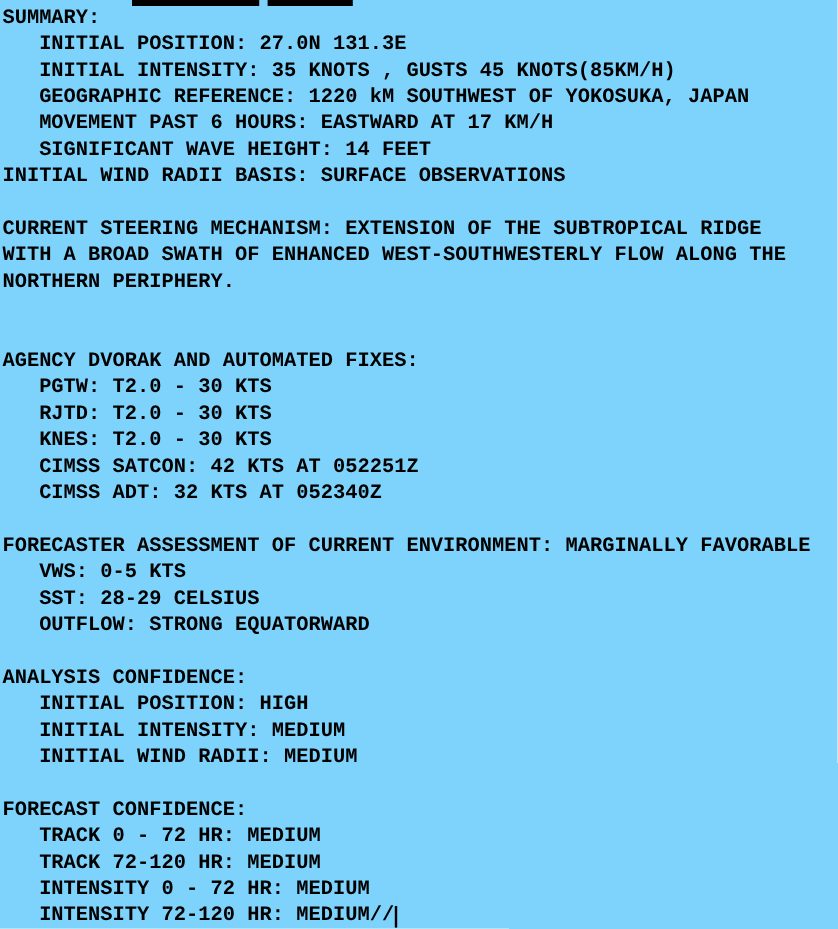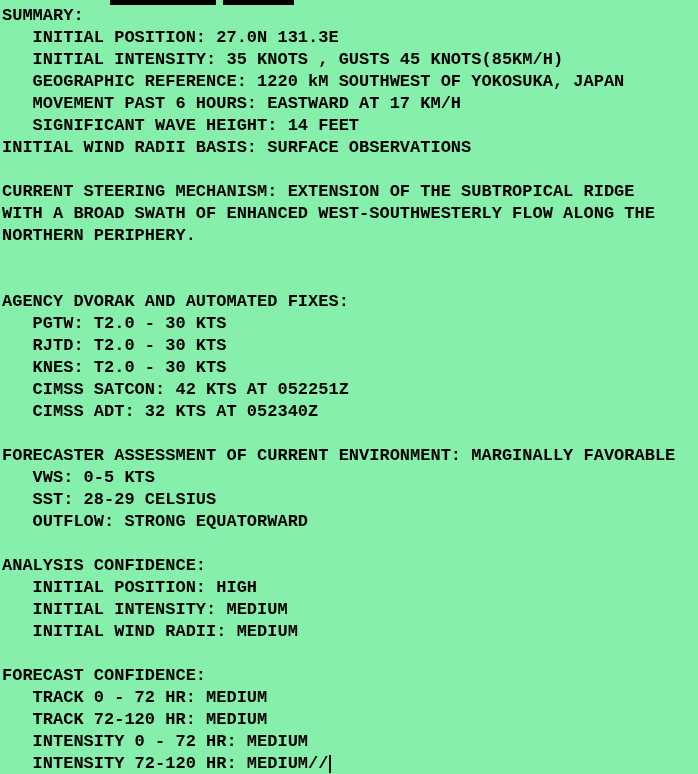--- a/index.html
+++ b/index.html
@@ -4,21 +4,21 @@
 <style>
   html, body {
     margin: 0;
     padding: 0;
     background: #ffffff;
   }
   .page {
     position: relative;
     width: 698px;
     height: 774px;
-    background: #86efac;
+    background: #7dd3fc;
     overflow: hidden;
   }
   .doc-text {
     position: absolute;
     top: 5px;
     left: 2px;
     width: 696px;
     font-family: "Liberation Mono", "DejaVu Sans Mono", monospace;
     font-weight: bold;
     font-size: 17px;

